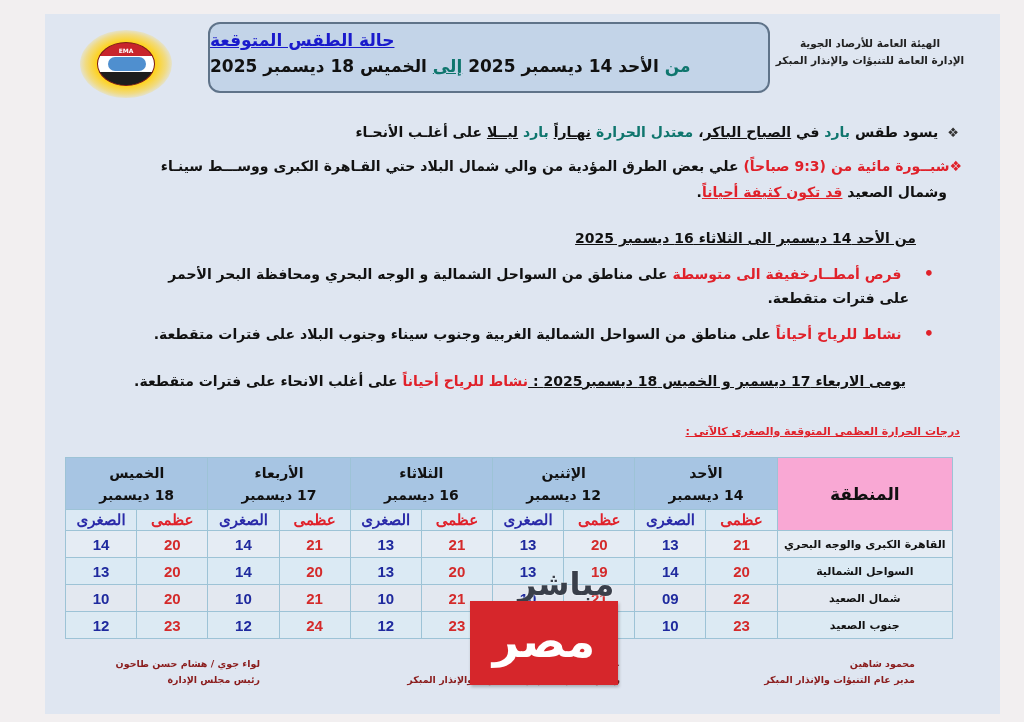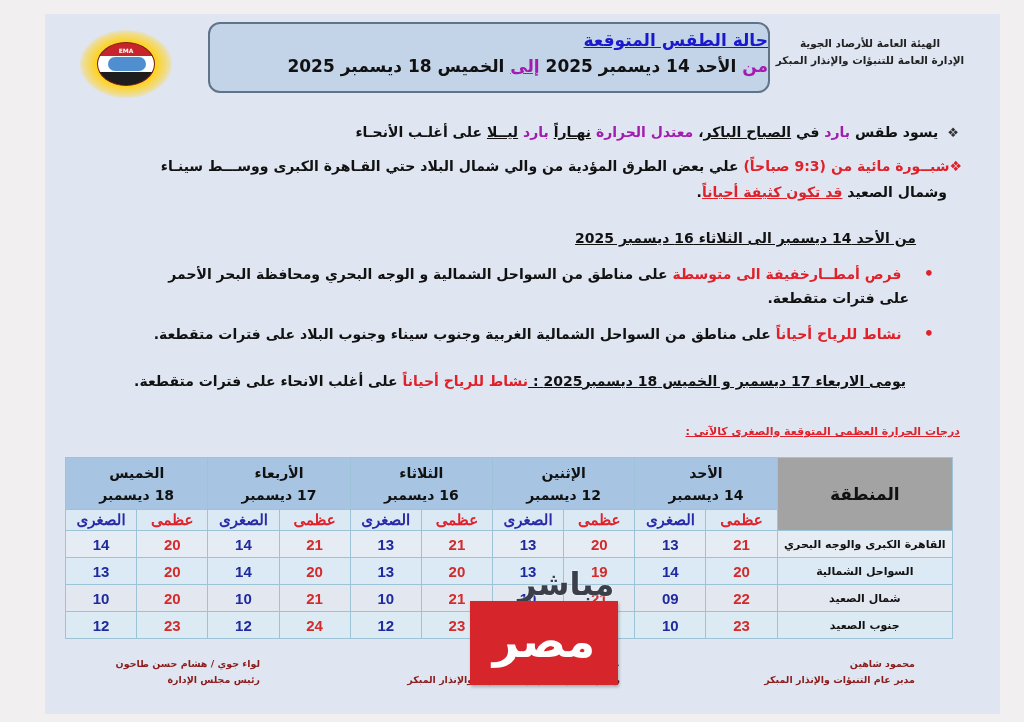--- a/index.html
+++ b/index.html
@@ -15,35 +15,35 @@
     background: radial-gradient(ellipse at center, #ffe46a 0%, #ffd21a 45%, rgba(255,210,40,0.55) 62%, rgba(255,230,120,0) 75%); }
   .logo .disc { position:absolute; left:17px; top:12px; width:58px; height:44px; border-radius:50%;
     background: linear-gradient(#c8242b 0%, #c8242b 30%, #ffffff 30%, #ffffff 68%, #1d1d1d 68%, #1d1d1d 100%); border:1px solid #7a1a1a; overflow:hidden; }
   .logo .cloud { position:absolute; left:10px; top:14px; width:38px; height:14px; border-radius:10px; background:#4f8fcf; }
   .logo .ema { position:absolute; left:0; right:0; top:4px; text-align:center; font: bold 6px "DejaVu Sans", sans-serif; color:#fff; }
 
   
   .org { left: 770px; top: 35px; width: 200px; text-align: center; font: bold 10.5px "DejaVu Sans", sans-serif; color: #222; line-height: 17px; }
 
   
-  .titlebox { left: 208px; top: 22px; width: 562px; height: 71px; background: #c3d4e8; border: 2px solid #5f7389; border-radius: 12px; text-align: right; padding-left: 33px; }
+  .titlebox { left: 208px; top: 22px; width: 562px; height: 71px; background: #c3d4e8; border: 2px solid #5f7389; border-radius: 12px; text-align: left; }
   .titlebox .t1 { margin-top: 6px; font: bold 17px "DejaVu Sans", sans-serif; color: #1a1acc; text-decoration: underline; }
   .titlebox .t2 { margin-top: 6px; font: bold 17px "DejaVu Sans", sans-serif; color: #111; }
-  .blue { color: #a21caf; }
+  .blue { color: #0f766e; }
   .red { color: #e0212a; }
   .u { text-decoration: underline; }
 
   .para { font: bold 14px "DejaVu Sans", sans-serif; color: #111; text-align: right; white-space: nowrap; }
   .bullet-star { color: #333; font-size: 13px; }
   .dot { color: #e0212a; font-size: 16px; }
 
   
   .wx { left: 65px; top: 457px; width: 888px; border-collapse: collapse; direction: rtl; }
   .wx td, .wx th { border: 1px solid #9dc3d6; text-align: center; }
-  .wx th.region { background: #a3a3a3; font: bold 17px "DejaVu Sans", sans-serif; color: #111; width: 175px; text-align: center; }
+  .wx th.region { background: #f9a8d4; font: bold 17px "DejaVu Sans", sans-serif; color: #111; width: 175px; text-align: center; }
   .wx th.day { background: #a7c5e3; font: bold 14px "DejaVu Sans", sans-serif; color: #111; height: 52px; line-height: 22px; }
   .wx td.sub { background: #dbe9f4; font: bold 9px "DejaVu Sans", sans-serif; height: 21px; width: 71px; }
   .wx td.sub.max { color: #e0212a; }
   .wx td.sub.min { color: #2a2aa8; }
   .wx td.rname { font: bold 11px "DejaVu Sans", sans-serif; color: #111; height: 27px; }
   .wx tr.r0 td { background: #e5ecf4; }
   .wx tr.r1 td { background: #dbeaf4; }
   .wx tr.r2 td { background: #e3e8f0; }
   .wx tr.r3 td { background: #dceaf3; }
   .wx td.max { color: #d42a2a; font: bold 15px "Liberation Sans", sans-serif; }

